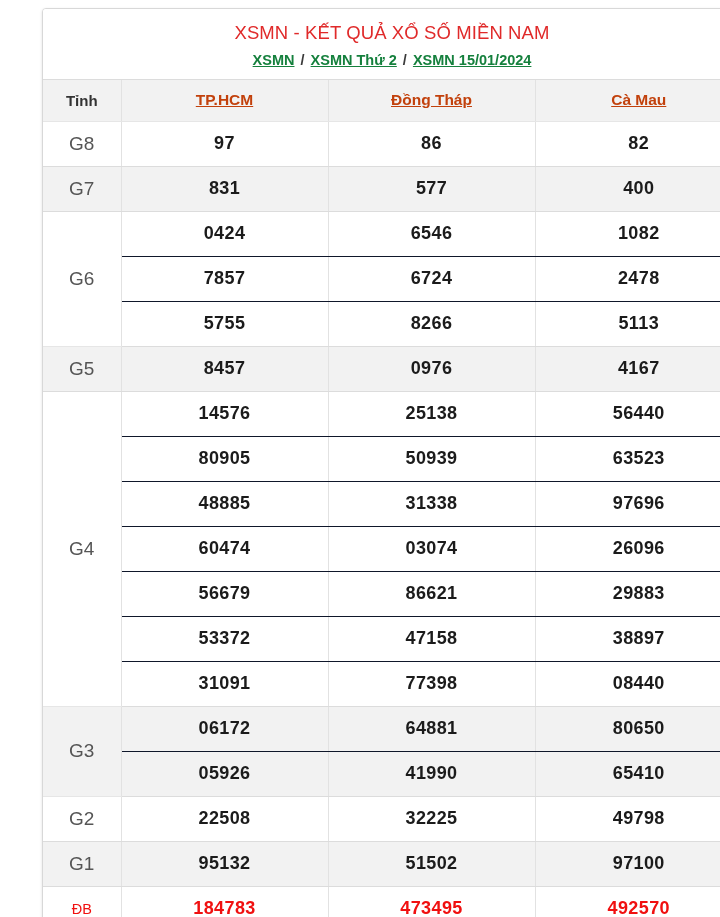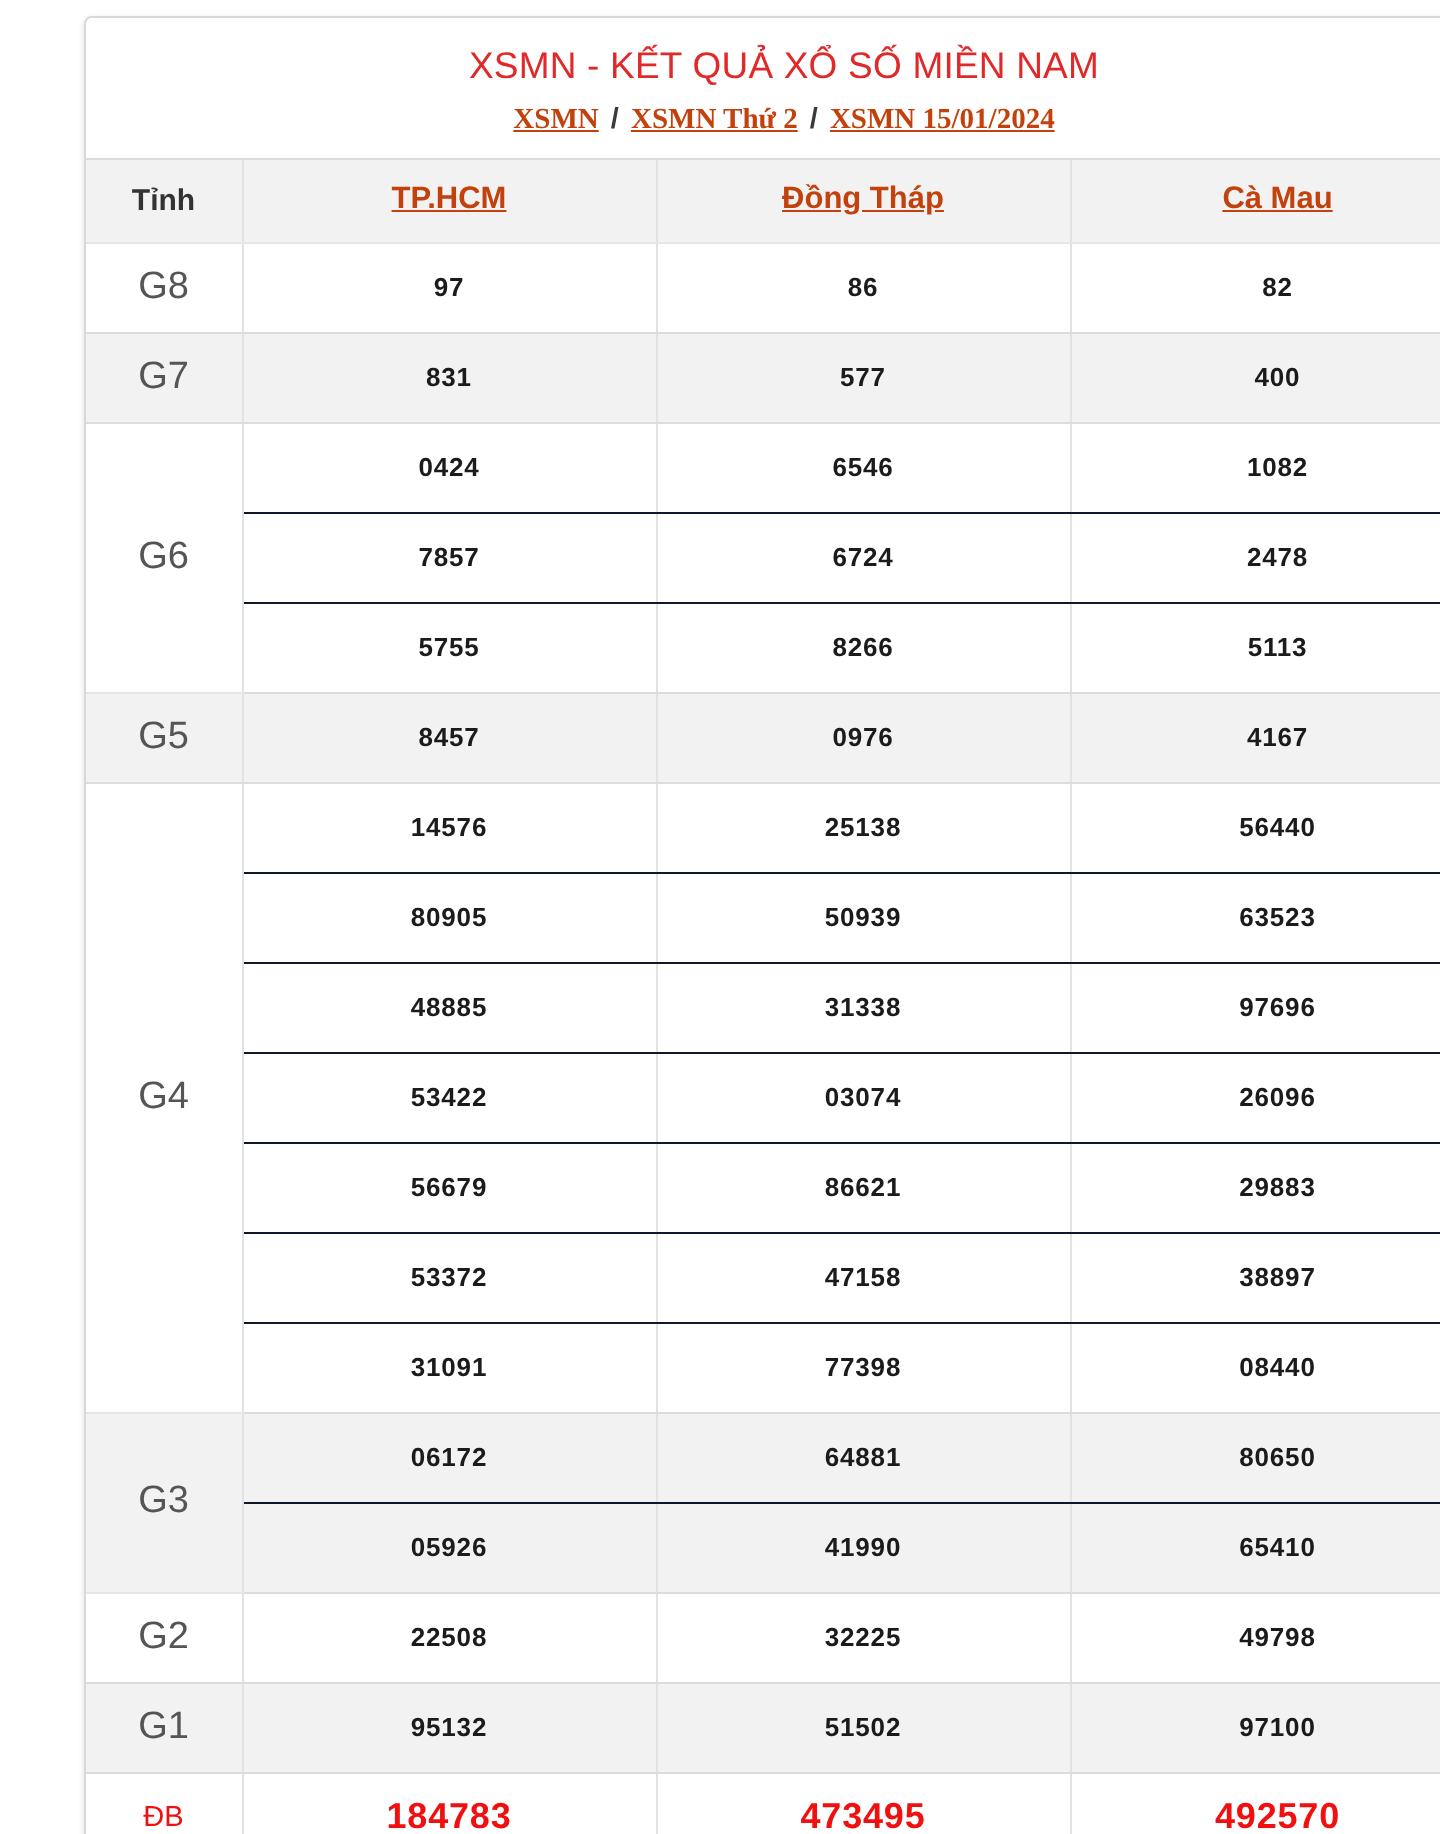--- a/index.html
+++ b/index.html
@@ -54,24 +54,23 @@
     white-space: nowrap;
   }
   .breadcrumb {
     font-size: 14.5px;
     line-height: 1.2;
     white-space: nowrap;
     color: #333333;
     font-weight: 700;
   }
   .breadcrumb a {
-    color: #c2410c;
+    color: #15803d;
     text-decoration: underline;
     font-weight: 700;
-    font-family: Liberation Serif, serif;
   }
   .breadcrumb .sep {
     color: #3a3a3a;
     font-weight: 700;
     padding: 0 2px;
     text-decoration: none;
   }
 
   
   table.xs-table {
@@ -116,21 +115,21 @@
   
   td.g-label {
     color: #555555;
     font-size: 19px;
     font-weight: 400;
     border-right: 1px solid #e2e2e2;
   }
   
   td.num {
     color: #1b1b1b;
-    font-size: 13px;
+    font-size: 18px;
     font-weight: 700;
     letter-spacing: 0.4px;
   }
 
   
   tr.grp-white > td { background: #ffffff; }
   tr.grp-gray  > td { background: #f2f2f2; }
 
   
   tr.inner-row > td.num { border-bottom: 1px solid #0f172a; }
@@ -225,21 +224,21 @@
             <td class="num">80905</td>
             <td class="num">50939</td>
             <td class="num">63523</td>
           </tr>
           <tr class="grp-white h-std inner-row">
             <td class="num">48885</td>
             <td class="num">31338</td>
             <td class="num">97696</td>
           </tr>
           <tr class="grp-white h-std inner-row">
-            <td class="num">53422</td>
+            <td class="num">60474</td>
             <td class="num">03074</td>
             <td class="num">26096</td>
           </tr>
           <tr class="grp-white h-std inner-row">
             <td class="num">56679</td>
             <td class="num">86621</td>
             <td class="num">29883</td>
           </tr>
           <tr class="grp-white h-std inner-row">
             <td class="num">53372</td>

